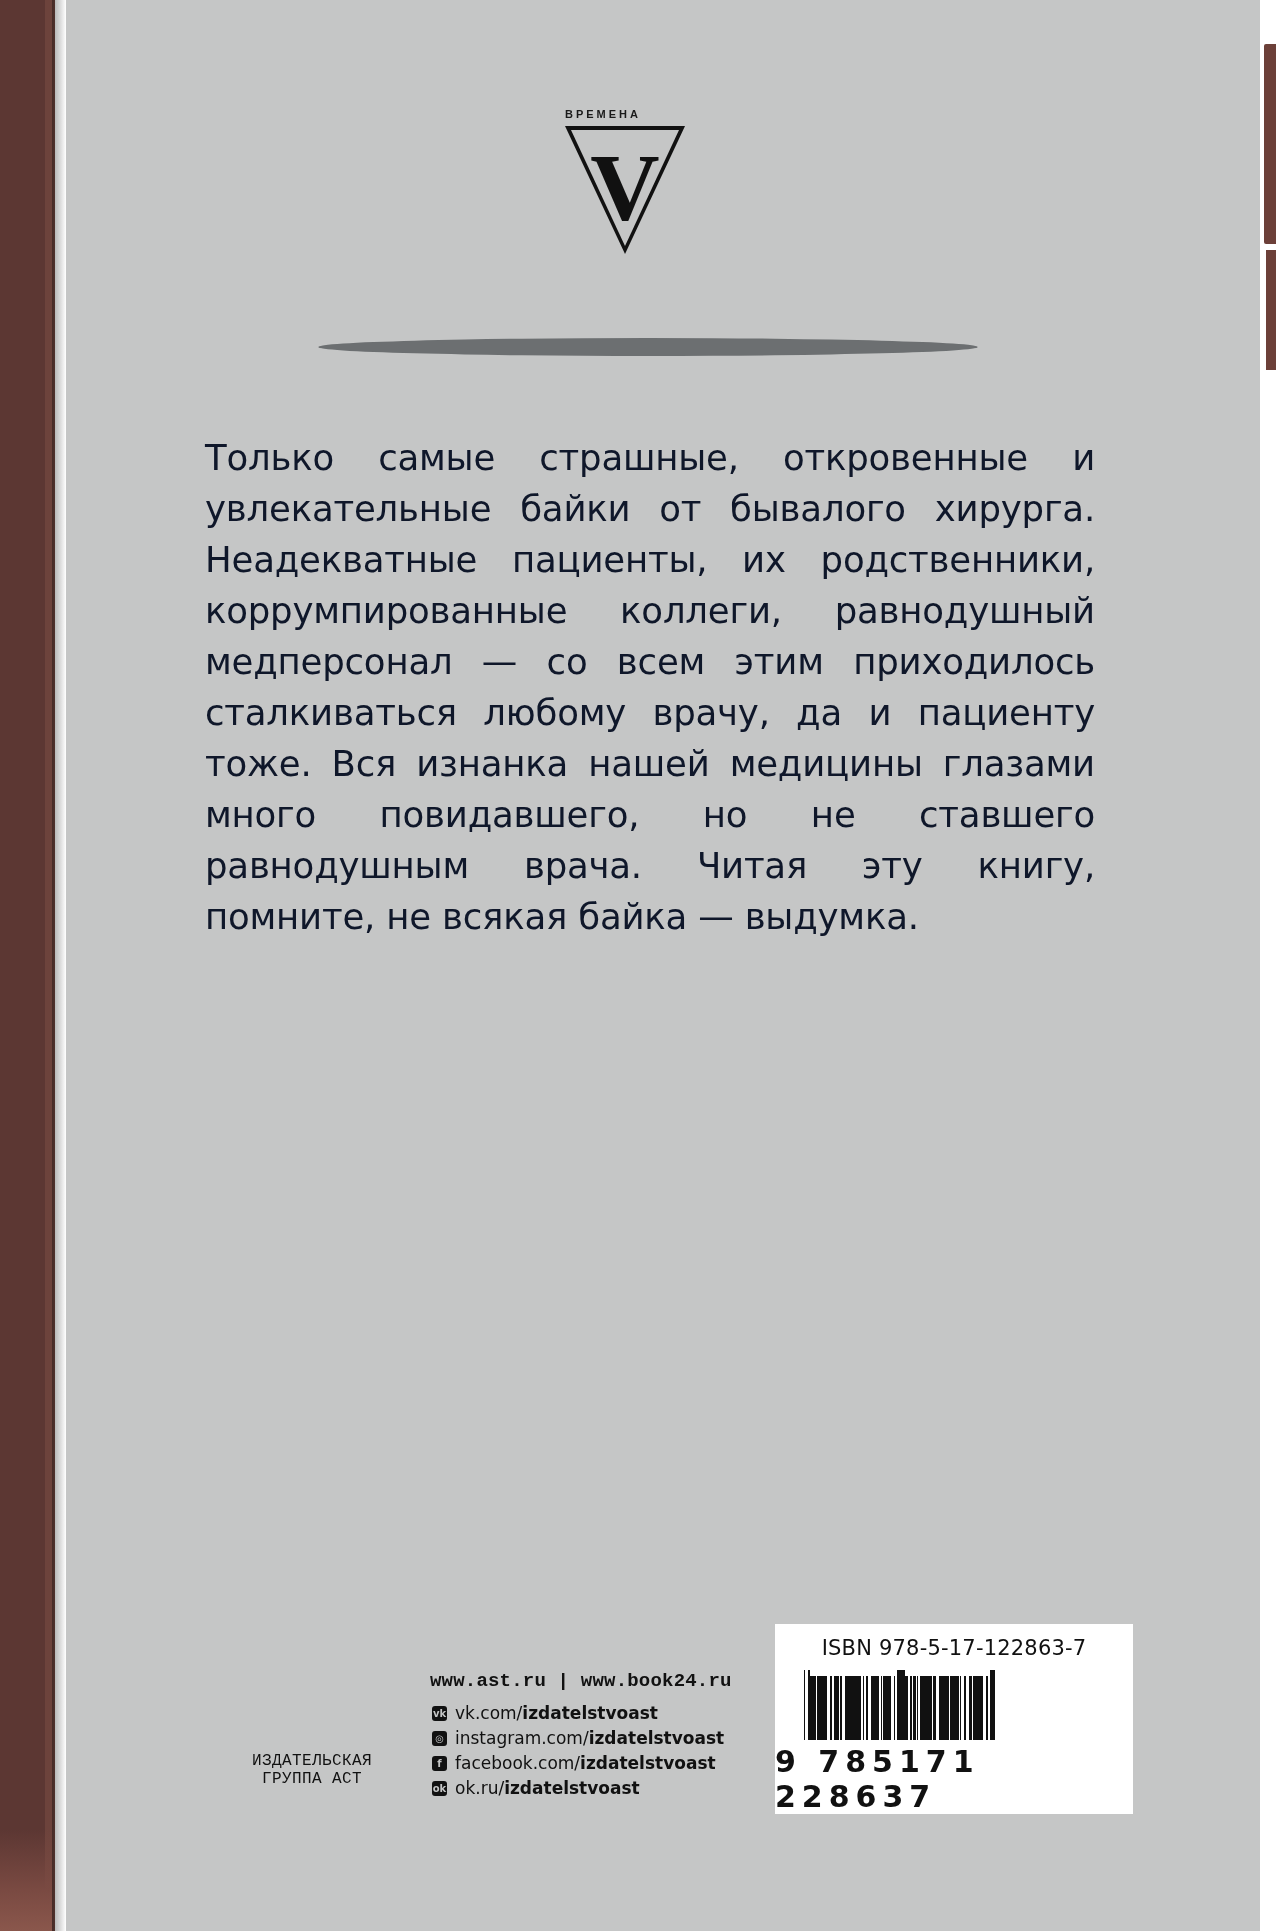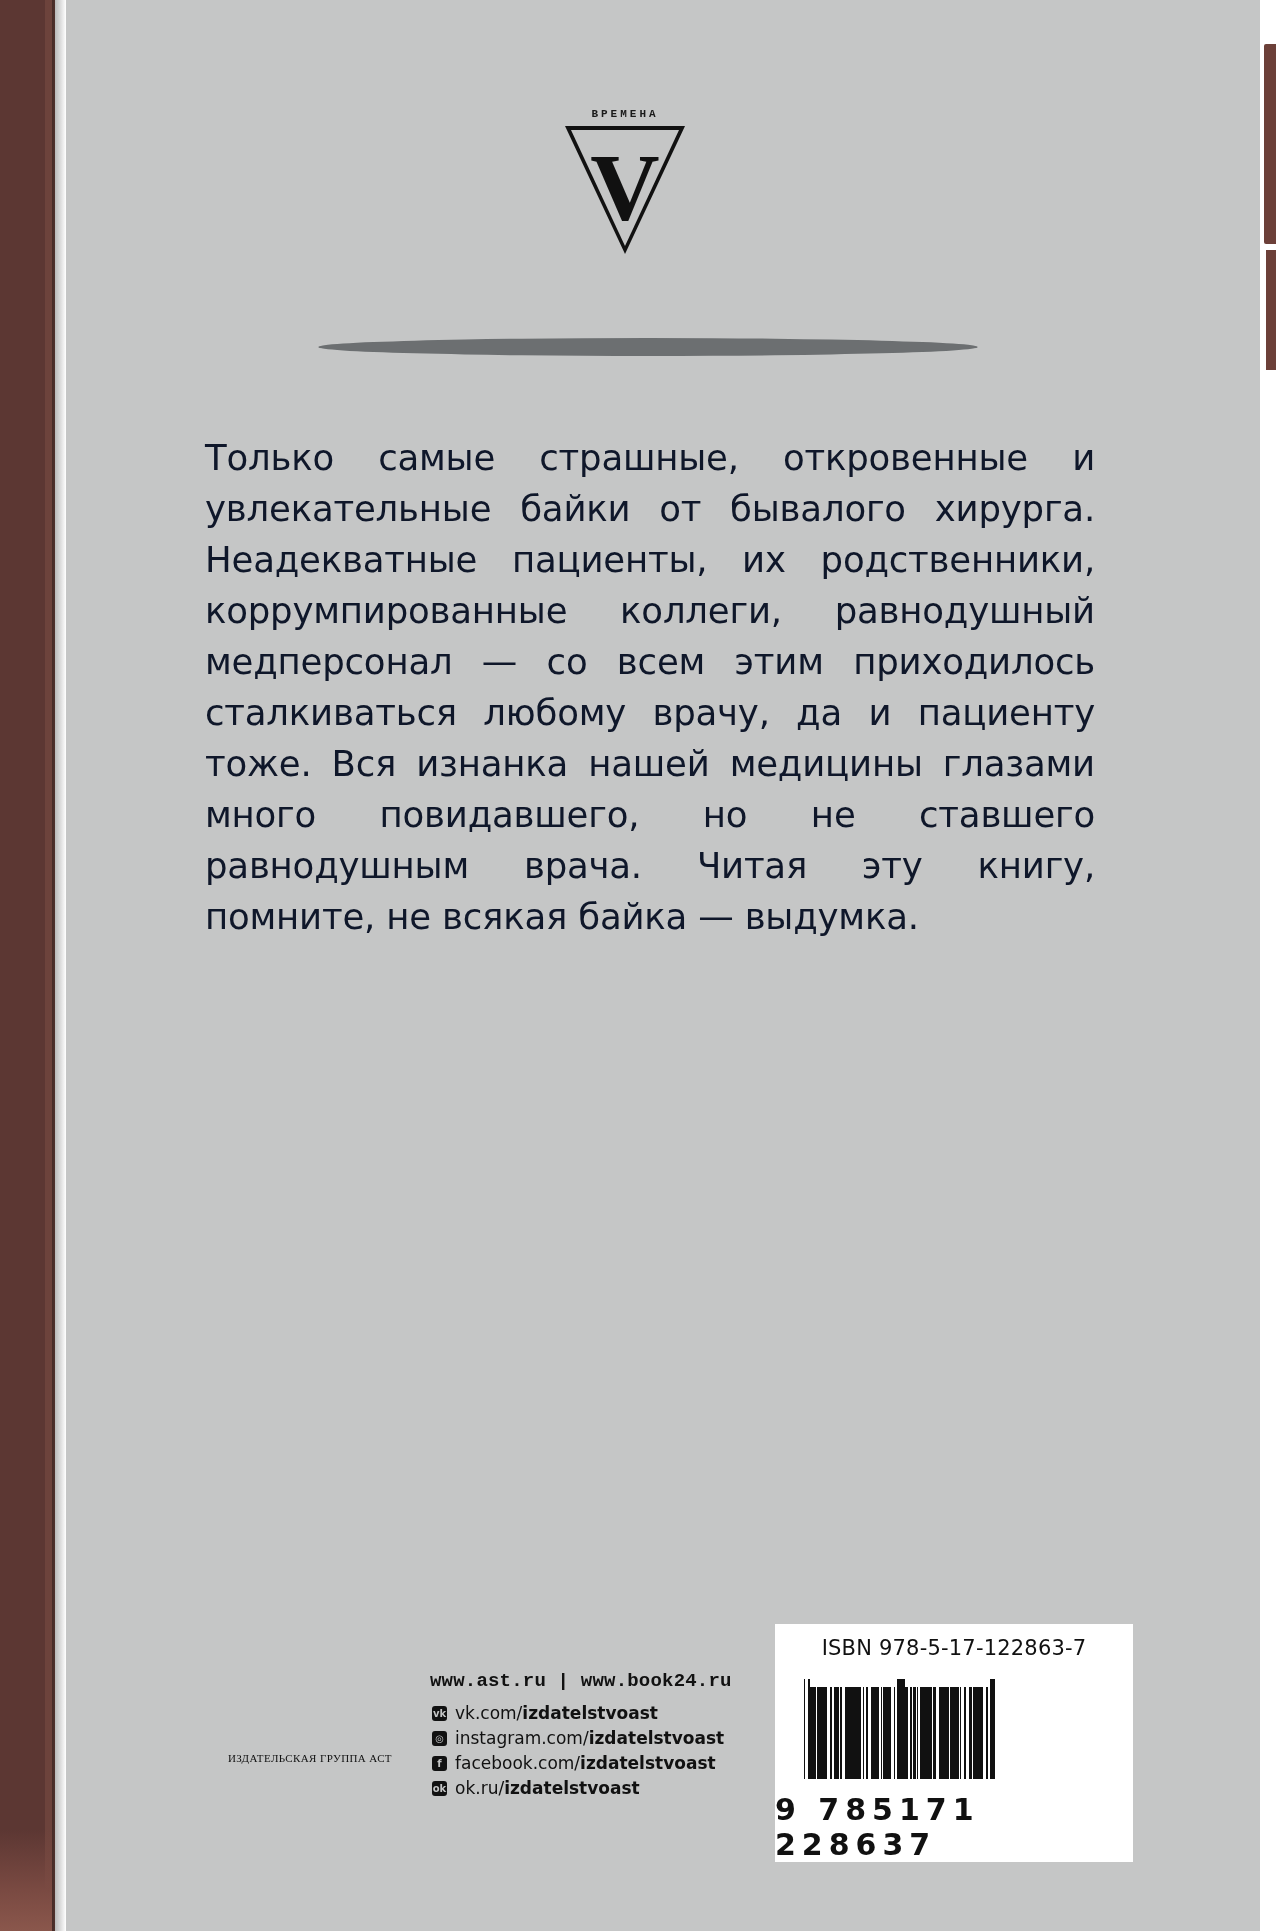--- a/index.html
+++ b/index.html
@@ -99,26 +99,26 @@
     left: 565px;
     top: 108px;
     width: 120px;
     height: 160px;
   }
   .logo-label {
     position: absolute;
     left: 0;
     top: 0;
     width: 120px;
-    text-align: center;
+    text-align: left;
     font-size: 11px;
     letter-spacing: 3px;
     font-weight: 700;
     color: #1a1a1a;
-    font-family: Liberation Mono, monospace;
+    font-family: Liberation Sans, sans-serif;
   }
   .logo-tri-outer {
     position: absolute;
     left: 0;
     top: 18px;
     width: 0;
     height: 0;
     border-left: 60px solid transparent;
     border-right: 60px solid transparent;
     border-top: 128px solid #111111;
@@ -221,25 +221,25 @@
     line-height: 60px;
     font-weight: 700;
     color: #111111;
     font-family: "DejaVu Sans", sans-serif;
   }
   .ast-caption {
     position: absolute;
     left: 0;
     top: 78px;
     width: 168px;
-    text-align: left;
-    font-size: 11px;
+    text-align: center;
+    font-size: 16px;
     letter-spacing: 0.4px;
     color: #111111;
-    font-family: Liberation Serif, serif;
+    font-family: Liberation Mono, monospace;
   }
 
   .sites-line {
     position: absolute;
     left: 430px;
     top: 58px;
     font-size: 19px;
     font-weight: 700;
     color: #111111;
     letter-spacing: 0.2px;
@@ -278,26 +278,25 @@
     font-family: "DejaVu Sans", sans-serif;
   }
   .social-txt b { font-weight: 700; }
 
   
   .barcode-box {
     position: absolute;
     left: 775px;
     top: 12px;
     width: 358px;
-    height: 238px;
+    height: 190px;
     background: #ffffff;
     display: flex;
     flex-direction: column;
     align-items: center;
-    justify-content: space-between;
   }
   .isbn-text {
     margin-top: 12px;
     font-size: 21px;
     color: #111111;
     font-family: "DejaVu Sans", sans-serif;
     letter-spacing: 0.2px;
   }
   .bars {
     margin-top: 10px;

